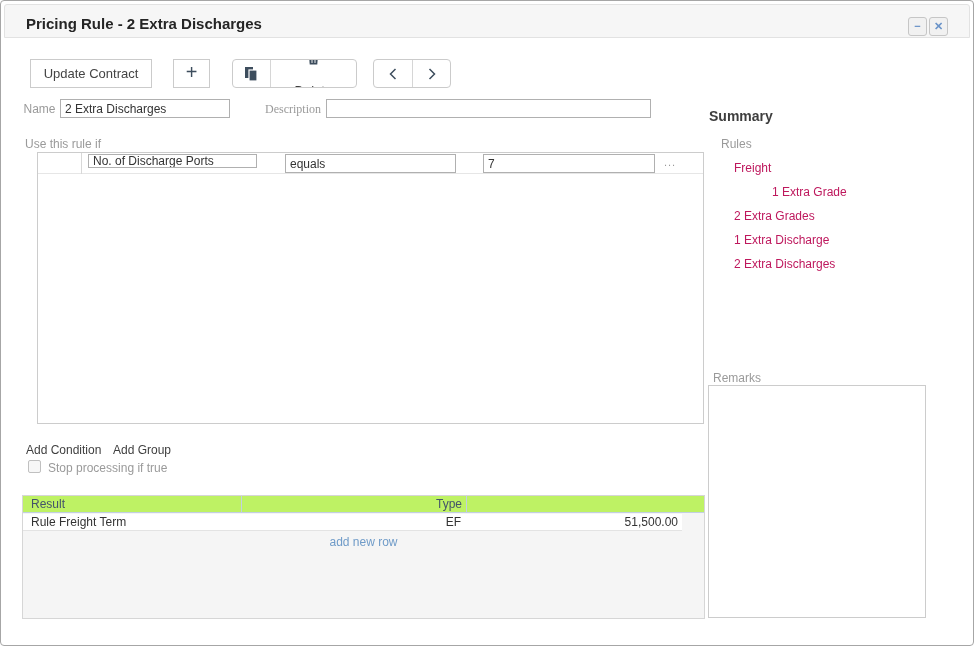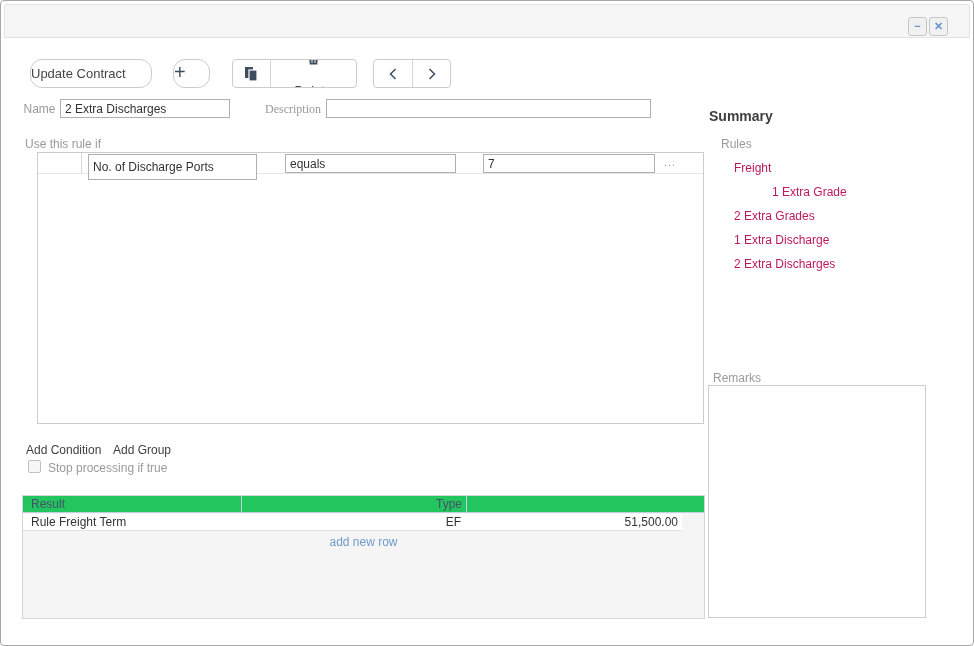--- a/index.html
+++ b/index.html
@@ -16,22 +16,22 @@
     border:1px solid #e2e2e2;border-radius:3px 3px 0 0;
   }
   .title-text{left:21px;top:10px;font-size:15px;font-weight:bold;color:#252525;}
   .win-btn{
     width:19px;height:19px;top:12px;background:#f1f1f1;border:1px solid #c6c6c6;
     border-radius:3px;color:#6a93c8;font-size:11px;font-weight:bold;
     display:flex;align-items:center;justify-content:center;cursor:pointer;line-height:1;
   }
   
   .btn{
-    background:#fff;border:1px solid #cbcbcb;border-radius:12px;height:29px;
-    display:flex;align-items:center;
+    background:#fff;border:1px solid #cbcbcb;border-radius:0;height:29px;
+    display:flex;align-items:center;justify-content:center;
     font-size:13px;color:#444;cursor:pointer;
   }
   .btn-group{display:flex;height:29px;border:1px solid #cbcbcb;border-radius:4px;background:#fff;overflow:hidden;}
   .btn-seg{display:flex;align-items:center;justify-content:center;height:100%;cursor:pointer;font-size:13px;color:#3f3f3f;}
   .btn-seg + .btn-seg{border-left:1px solid #d6d6d6;}
   .plus-glyph{font-size:20px;font-weight:400;color:#3d4d5d;margin-top:-2px;}
   
   .field-label{font-size:12px;color:#9a9a9a;}
   .tb{border:1px solid #b0b0b0;background:#fff;font-size:12px;color:#333;
       font-family:"Liberation Sans",sans-serif;padding:0 4px;outline:none;}
@@ -39,41 +39,42 @@
   .cond-panel{left:36px;top:151px;width:667px;height:272px;border:1px solid #ccc;background:#fff;}
   .cond-row{position:absolute;left:0;top:0;width:100%;height:21px;border-bottom:1px solid #e6e6e6;}
   .cond-gutter{position:absolute;left:0;top:0;width:44px;height:21px;border-right:1px solid #d8d8d8;}
   .more-dots{font-size:11px;color:#999;letter-spacing:1px;cursor:pointer;}
   .text-link-dark{font-size:12px;color:#3f3f3f;cursor:pointer;}
   .checkbox{
     width:13px;height:13px;border:1px solid #c0c0c0;background:#f7f7f7;border-radius:2px;cursor:pointer;
   }
   
   .grid-wrap{left:21px;top:494px;width:683px;height:124px;background:#f5f5f5;border:1px solid #d6d6d6;}
-  .grid-header{position:absolute;left:0;top:0;width:681px;height:17px;background:#22c55e;
+  .grid-header{position:absolute;left:0;top:0;width:681px;height:17px;background:#bef264;
       display:flex;border-bottom:1px solid #c2cfe2;font-size:12px;color:#44536a;}
   .gh-cell{display:flex;align-items:center;height:100%;}
   .grid-row{position:absolute;left:0;top:18px;width:659px;height:17px;background:#fff;
       display:flex;font-size:12px;color:#333;border-bottom:1px solid #e3e3e3;}
   .gr-cell{display:flex;align-items:center;height:100%;}
   .addrow{position:absolute;left:0;top:37px;width:681px;height:18px;display:flex;align-items:center;
       justify-content:center;font-size:12px;color:#6f9bc8;cursor:pointer;}
   
   .summary-h{font-size:14px;font-weight:bold;color:#3e3e3e;}
   .rule-link{font-size:12px;color:#be185d;cursor:pointer;}
   .remarks-box{left:707px;top:384px;width:218px;height:233px;border:1px solid #ccc;background:#fff;
       resize:none;outline:none;font-family:"Liberation Sans",sans-serif;font-size:12px;padding:3px;}
   svg{display:block;}
 </style>
 </head>
 <body>
 
 <div class="window">
 
   <div class="abs titlebar">
+    <div class="abs title-text">Pricing Rule - 2 Extra Discharges</div>
     <div class="abs win-btn" style="left:903px;">
       <span>−</span>
     </div>
     <div class="abs win-btn" style="left:924px;">
       <span>✕</span>
     </div>
   </div>
 
   <div class="abs btn" style="left:29px;top:58px;width:122px;">
     <span>Update Contract</span>
@@ -128,21 +129,21 @@
 
   <div class="abs field-label" style="left:262px;top:101px;width:58px;text-align:right;font-family:Liberation Serif, serif;">Description</div>
   <input class="abs tb" style="left: 325px; top: 98px; width: 325px; height: 19px;" value="">
 
   <div class="abs field-label" style="left:24px;top:136px;">Use this rule if</div>
 
   <div class="abs cond-panel">
     <div class="cond-row">
       <div class="cond-gutter"></div>
     </div>
-    <input class="tb" style="position: absolute; left: 50px; top: 1px; width: 169px; height: 26px;" value="No. of Discharge Ports">
+    <input class="tb" style="position: absolute; left: 50px; top: 1px; width: 169px; height: 14px;" value="No. of Discharge Ports">
     <input class="tb" style="position: absolute; left: 247px; top: 1px; width: 171px; height: 19px;" value="equals">
     <input class="tb" style="position: absolute; left: 445px; top: 1px; width: 172px; height: 19px;" value="7">
     <div class="more-dots" style="position:absolute;left:626px;top:3px;">...</div>
   </div>
 
   <div class="abs text-link-dark" style="left:25px;top:442px;">Add Condition</div>
   <div class="abs text-link-dark" style="left:112px;top:442px;">Add Group</div>
 
   <div class="abs checkbox" style="left:27px;top:459px;"></div>
   <div class="abs field-label" style="left:47px;top:460px;">Stop processing if true</div>

